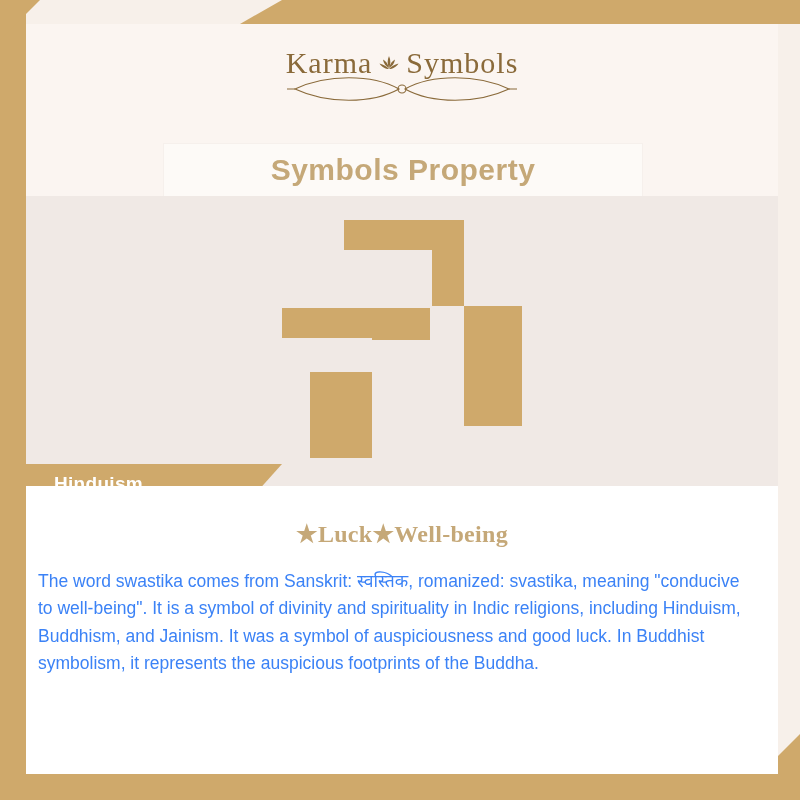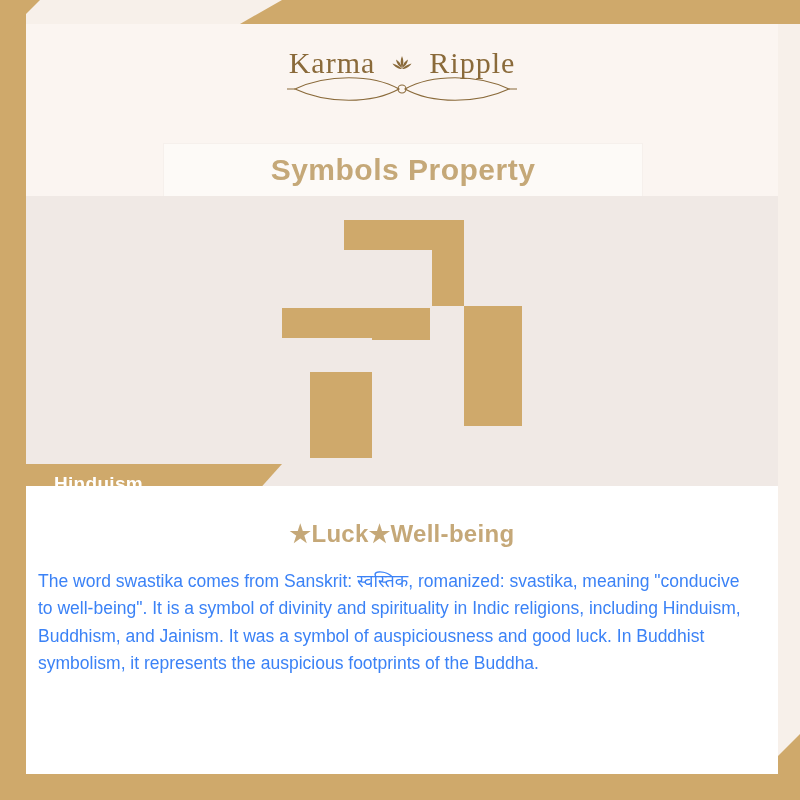--- a/index.html
+++ b/index.html
@@ -61,21 +61,21 @@
     position: absolute;
     top: 22px; left: 0; width: 100%;
     display: flex; flex-direction: column;
     align-items: center; justify-content: center;
   }
   .logo-text {
     font-family: "Liberation Serif", serif;
     font-size: 30px;
     letter-spacing: 1px;
     color: #8a6a3a;
-    display: flex; align-items: center; gap: 14px;
+    display: flex; align-items: center; gap: 4px;
     font-weight: 400;
   }
   .logo-lotus { display: block; }
   .logo-flourish { margin-top: -4px; }
 
   
   .title-band {
     position: absolute;
     left: 138px; top: 120px;
     width: 478px; height: 52px;
@@ -124,20 +124,21 @@
     width: 752px; height: 288px;
     background: #ffffff;
   }
   .keywords {
     margin-top: 34px;
     text-align: center;
     font-size: 24px;
     font-weight: bold;
     color: #c5a878;
     letter-spacing: 0.3px;
+    font-family: Liberation Serif, serif;
   }
   .keywords .star { color: #c5a878; }
   .body-text {
     margin: 20px 28px 0 12px;
     font-size: 17.5px;
     line-height: 1.56;
     color: #3b82f6;
     text-align: left;
   }
 </style>
@@ -159,21 +160,21 @@
         <span>Karma</span>
         <span class="logo-lotus">
           <svg width="26" height="20" viewBox="0 0 26 20">
             <path d="M13 3 C11.2 7 11.2 11 13 15 C14.8 11 14.8 7 13 3 Z" fill="#8a6a3a"></path>
             <path d="M13 15 C10 13.5 7.5 10.5 7 6.5 C10 8 12 11 13 15 Z" fill="#8a6a3a"></path>
             <path d="M13 15 C16 13.5 18.5 10.5 19 6.5 C16 8 14 11 13 15 Z" fill="#8a6a3a"></path>
             <path d="M13 16 C9.5 16 5.5 14 3.5 10.5 C7.5 11.5 11 13.5 13 16 Z" fill="#8a6a3a"></path>
             <path d="M13 16 C16.5 16 20.5 14 22.5 10.5 C18.5 11.5 15 13.5 13 16 Z" fill="#8a6a3a"></path>
           </svg>
         </span>
-        <span>Ripple</span>
+        <span>Symbols</span>
       </div>
       <span class="logo-flourish">
         <svg width="230" height="26" viewBox="0 0 230 26">
           <path d="M8 13 C40 -2 85 -2 112 13 C85 28 40 28 8 13 Z" fill="none" stroke="#8a6a3a" stroke-width="1.1"></path>
           <path d="M222 13 C190 -2 145 -2 118 13 C145 28 190 28 222 13 Z" fill="none" stroke="#8a6a3a" stroke-width="1.1"></path>
           <circle cx="115" cy="13" r="4" fill="none" stroke="#8a6a3a" stroke-width="1.1"></circle>
           <path d="M0 13 L8 13 M222 13 L230 13" stroke="#8a6a3a" stroke-width="1.1"></path>
         </svg>
       </span>
     </div>

